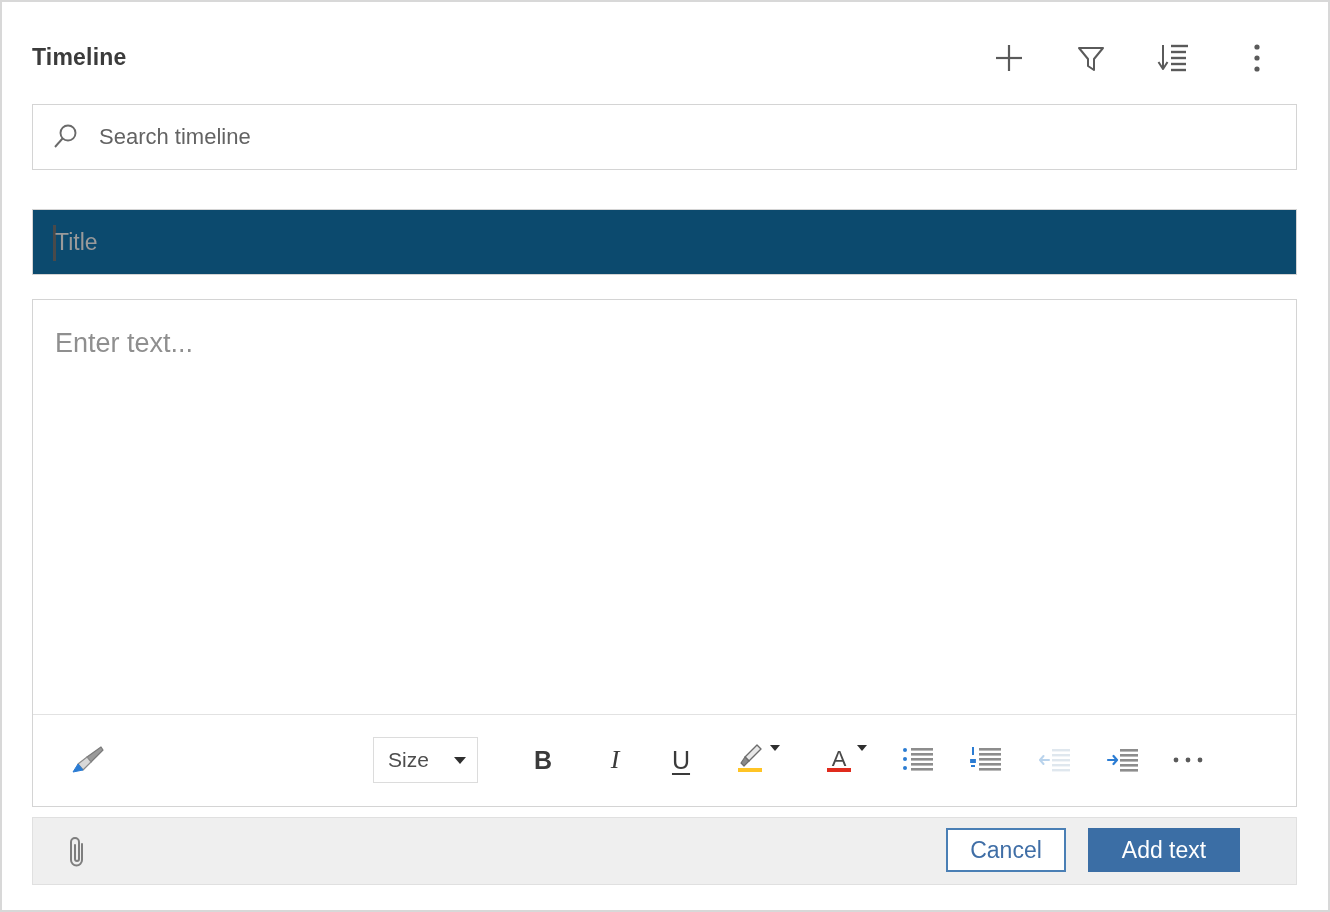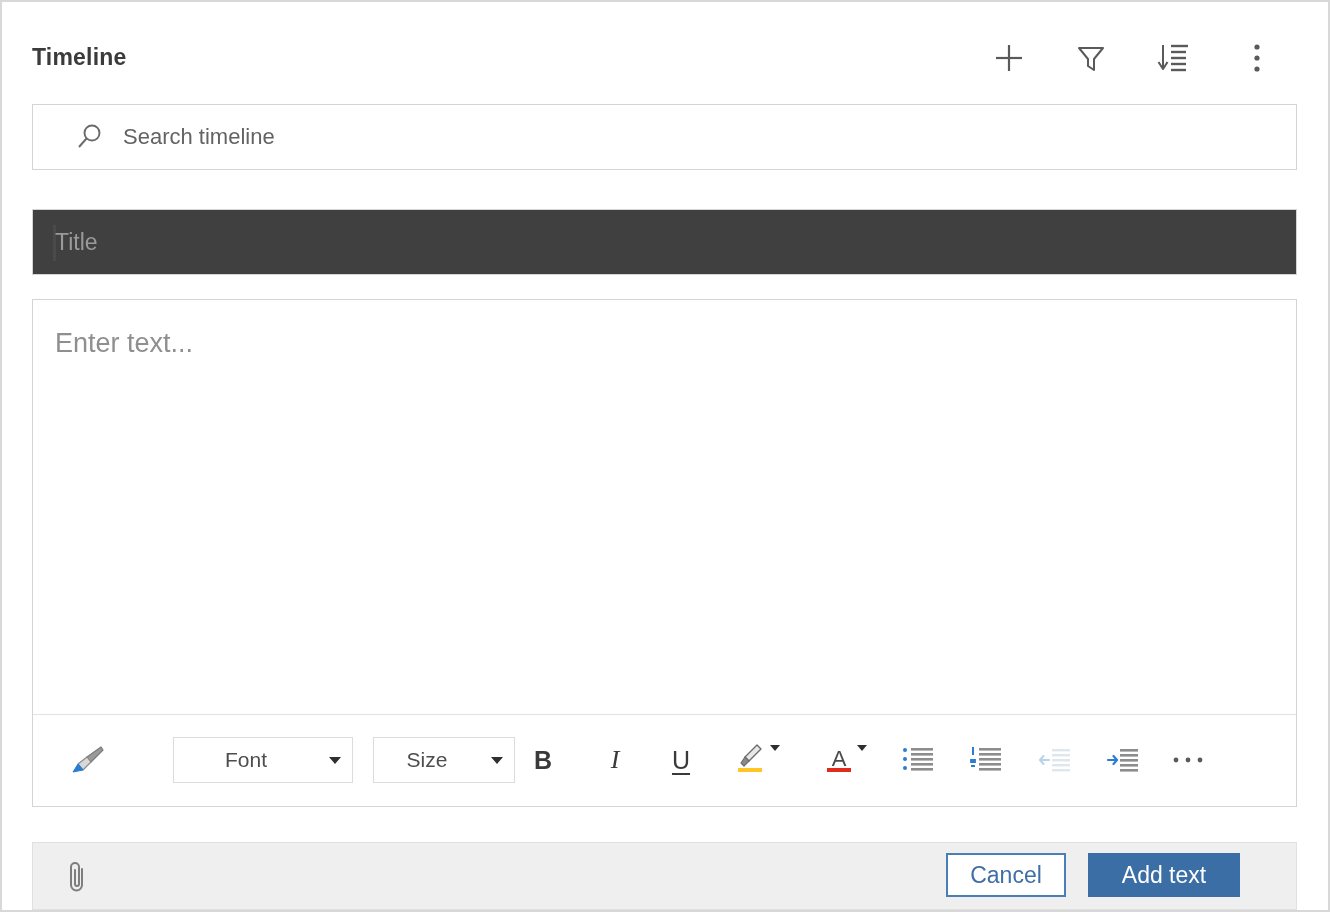--- a/index.html
+++ b/index.html
@@ -53,38 +53,37 @@
   
   #search-box {
     position: absolute;
     left: 30px; top: 102px;
     width: 1265px; height: 66px;
     border: 1px solid #d4d4d4;
     background: #ffffff;
     display: flex;
     align-items: center;
     cursor: text;
-    padding-left: 24px;
   }
   #search-icon-wrap {
     width: 66px; height: 66px;
     display: flex; align-items: center; justify-content: center;
   }
   #search-placeholder {
     font-size: 22px;
     color: #636363;
   }
 
   
   #title-box {
     position: absolute;
     left: 30px; top: 207px;
     width: 1265px; height: 66px;
     border: 1px solid #d4d4d4;
-    background: #404040;
+    background: #0c4a6e;
     display: flex;
     align-items: center;
     cursor: text;
   }
   #caret {
     position: absolute;
     left: 20px; top: 15px;
     width: 3px; height: 36px;
     background: #4a4a4a;
   }
@@ -158,21 +157,21 @@
     border-top: 7px solid #2f2f2f;
   }
   .caret-dn-sm {
     width: 0; height: 0;
     border-left: 5px solid transparent;
     border-right: 5px solid transparent;
     border-top: 6px solid #2f2f2f;
   }
   #tb-paint   { left: 30px; }
   #tb-font    { left: 140px; width: 180px; }
-  #tb-size    { left: 340px; width: 142px; }
+  #tb-size    { left: 340px; width: 105px; }
   #tb-bold    { left: 485px; }
   #tb-italic  { left: 557px; }
   #tb-under   { left: 623px; }
   #tb-hilite  { left: 690px; width: 70px; }
   #tb-color   { left: 778px; width: 70px; }
   #tb-bullet  { left: 860px; }
   #tb-number  { left: 928px; }
   #tb-outdent { left: 996px; }
   #tb-indent  { left: 1064px; }
   #tb-more    { left: 1130px; }
@@ -188,21 +187,20 @@
   .split-btn { display: flex; align-items: center; justify-content: center; }
   .split-btn .glyph-wrap { margin-right: 4px; }
 
   
   #bottom-bar {
     position: absolute;
     left: 30px; top: 815px;
     width: 1265px; height: 68px;
     background: #efefef;
     border: 1px solid #e0e0e0;
-    margin-top: 25px;
   }
   #attach-btn {
     position: absolute;
     left: 22px; top: 11px;
     width: 46px; height: 46px;
     display: flex; align-items: center; justify-content: center;
     cursor: pointer;
   }
   #cancel-btn {
     position: absolute;
@@ -293,26 +291,20 @@
     <div id="format-toolbar">
 
       <div class="tb-icon" id="tb-paint">
         <svg width="34" height="30" viewBox="0 0 34 30">
           <path d="M30 2 L16 12 L20 17 L32 5 Z" fill="#9a9a9a" stroke="#7a7a7a" stroke-width="1.2" stroke-linejoin="round"></path>
           <path d="M16 12 L7 19 L12 25 L20 17 Z" fill="#d8d8d8" stroke="#8a8a8a" stroke-width="1.2" stroke-linejoin="round"></path>
           <path d="M7 19 L2 27 L12 25 Z" fill="#2b7cd3" stroke="#2b7cd3" stroke-width="1"></path>
         </svg>
       </div>
 
-      <div class="tb-combo" id="tb-font">
-        <span class="combo-label">Font</span>
-        <span class="combo-arrow">
-            <i class="caret-dn"></i>
-          </span>
-      </div>
 
       <div class="tb-combo" id="tb-size">
         <span class="combo-label">Size</span>
         <span class="combo-arrow">
             <i class="caret-dn"></i>
           </span>
       </div>
 
       <div class="tb-icon" id="tb-bold">
         <span class="tb-letter b">B</span>

